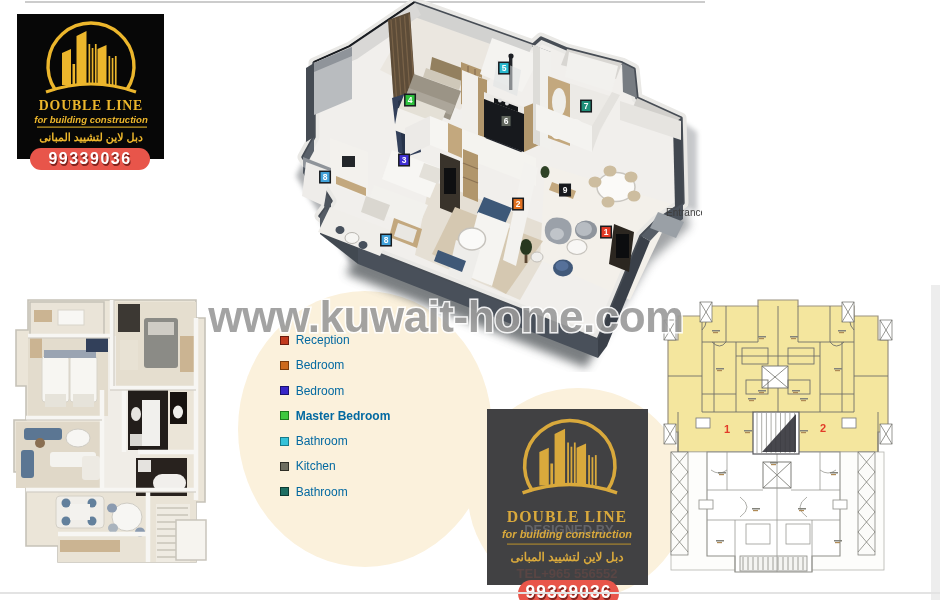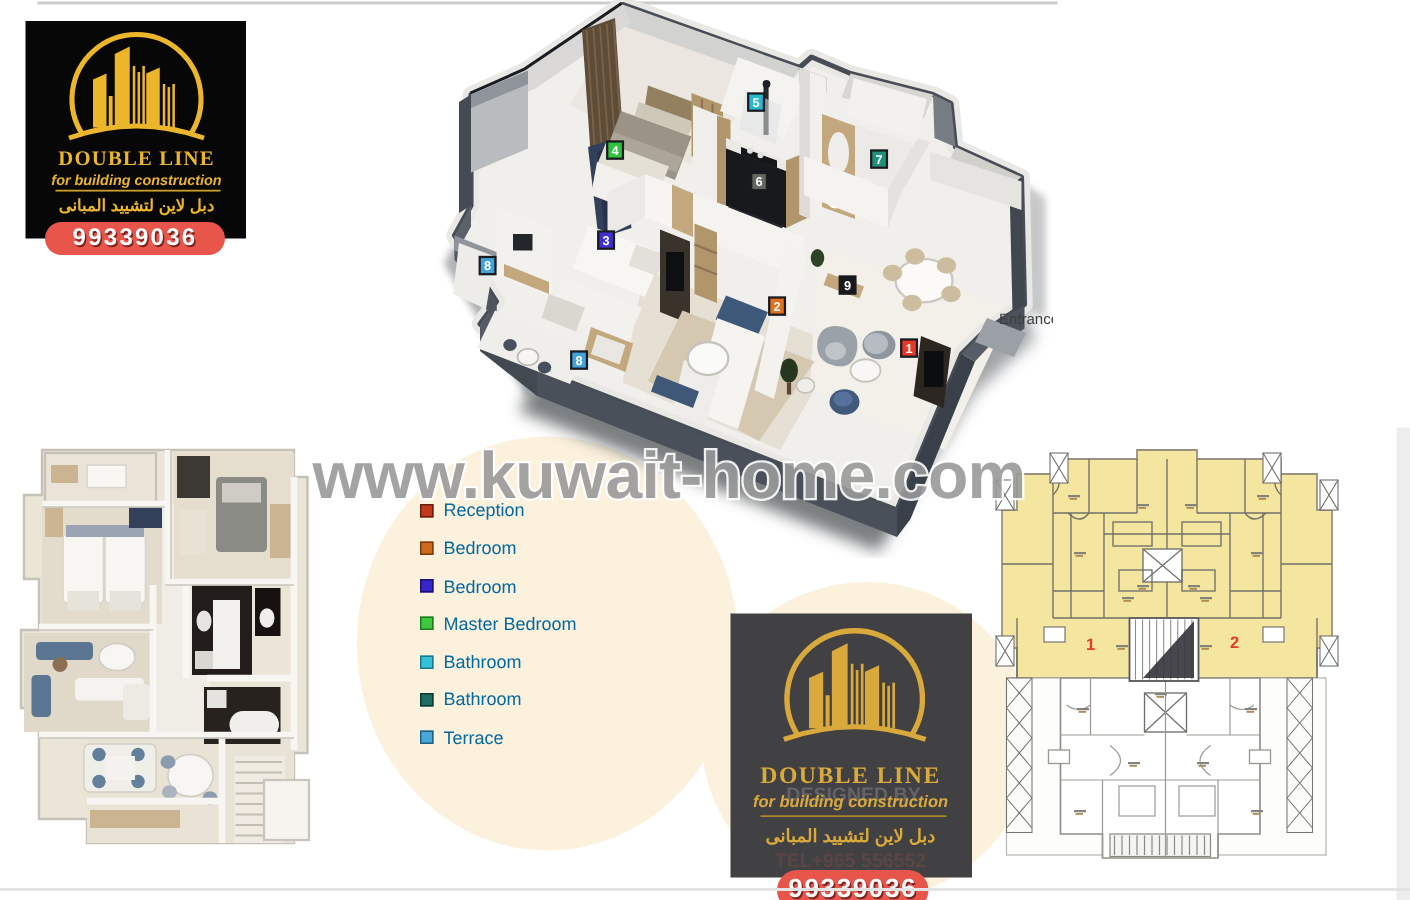--- a/index.html
+++ b/index.html
@@ -573,28 +573,28 @@
 </svg>
 
 <div class="abs" style="left:280px;top:333px;font-size:12px;color:#0369a1;">
 
 <div style="height:25.3px;"><span style="display:inline-block;width:7px;height:7px;background:#c23a1e;border:1px solid #6b1c10;vertical-align:-0.5px;"></span>&nbsp;&nbsp;Reception</div>
 
 <div style="height:25.3px;"><span style="display:inline-block;width:7px;height:7px;background:#cd6a1c;border:1px solid #7a3c0c;vertical-align:-0.5px;"></span>&nbsp;&nbsp;Bedroom</div>
 
 <div style="height:25.3px;"><span style="display:inline-block;width:7px;height:7px;background:#3726c8;border:1px solid #1a1270;vertical-align:-0.5px;"></span>&nbsp;&nbsp;Bedroom</div>
 
-<div style="height:25.3px;"><span style="display:inline-block;width:7px;height:7px;background:#3fc83f;border:1px solid #1d7a1d;vertical-align:-0.5px;"></span>&nbsp;&nbsp;Master Bedroom</div>
+<div style="height:25.3px;font-weight:bold;"><span style="display:inline-block;width:7px;height:7px;background:#3fc83f;border:1px solid #1d7a1d;vertical-align:-0.5px;"></span>&nbsp;&nbsp;Master Bedroom</div>
 
 <div style="height:25.3px;"><span style="display:inline-block;width:7px;height:7px;background:#35c2d8;border:1px solid #177a8a;vertical-align:-0.5px;"></span>&nbsp;&nbsp;Bathroom</div>
 
+<div style="height:25.3px;"><span style="display:inline-block;width:7px;height:7px;background:#6e6e60;border:1px solid #2e2e26;vertical-align:-0.5px;"></span>&nbsp;&nbsp;Kitchen</div>
 
 <div style="height:25.3px;"><span style="display:inline-block;width:7px;height:7px;background:#1d6e62;border:1px solid #0c3a33;vertical-align:-0.5px;"></span>&nbsp;&nbsp;Bathroom</div>
 
-<div style="height:25.3px;"><span style="display:inline-block;width:7px;height:7px;background:#49a8d8;border:1px solid #1f5f82;vertical-align:-0.5px;"></span>&nbsp;&nbsp;Terrace</div>
 
 </div>
 
 <div class="abs" style="left:614px;top:549px;font-size:12px;font-weight:bold;color:#9a9a9a;">ABRY</div>
 
 <div class="abs" style="left:487px;top:409px;width:161px;height:176px;background:#414143;">
 <svg width="161" height="176" viewBox="0 0 161 176">
 <g transform="translate(3,2) scale(1.05)">
 
 <g fill="none" stroke="#d9a93c">

